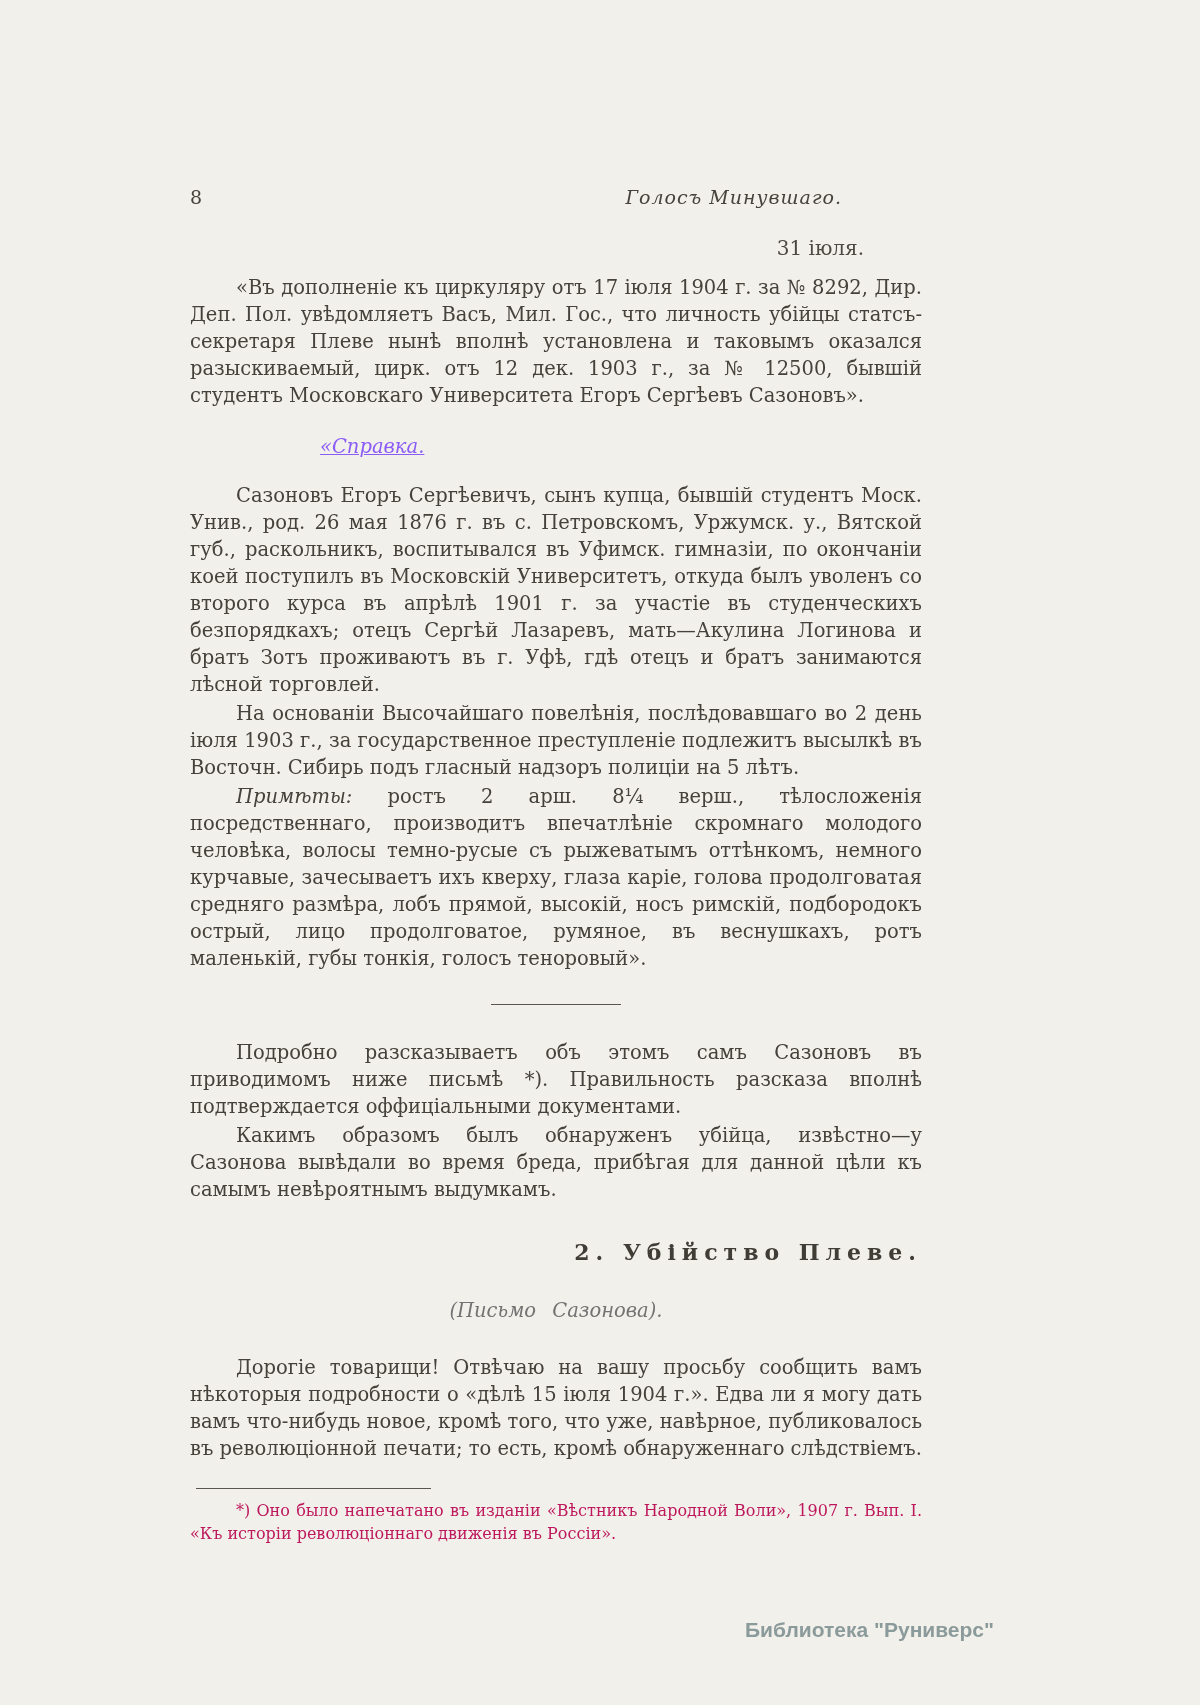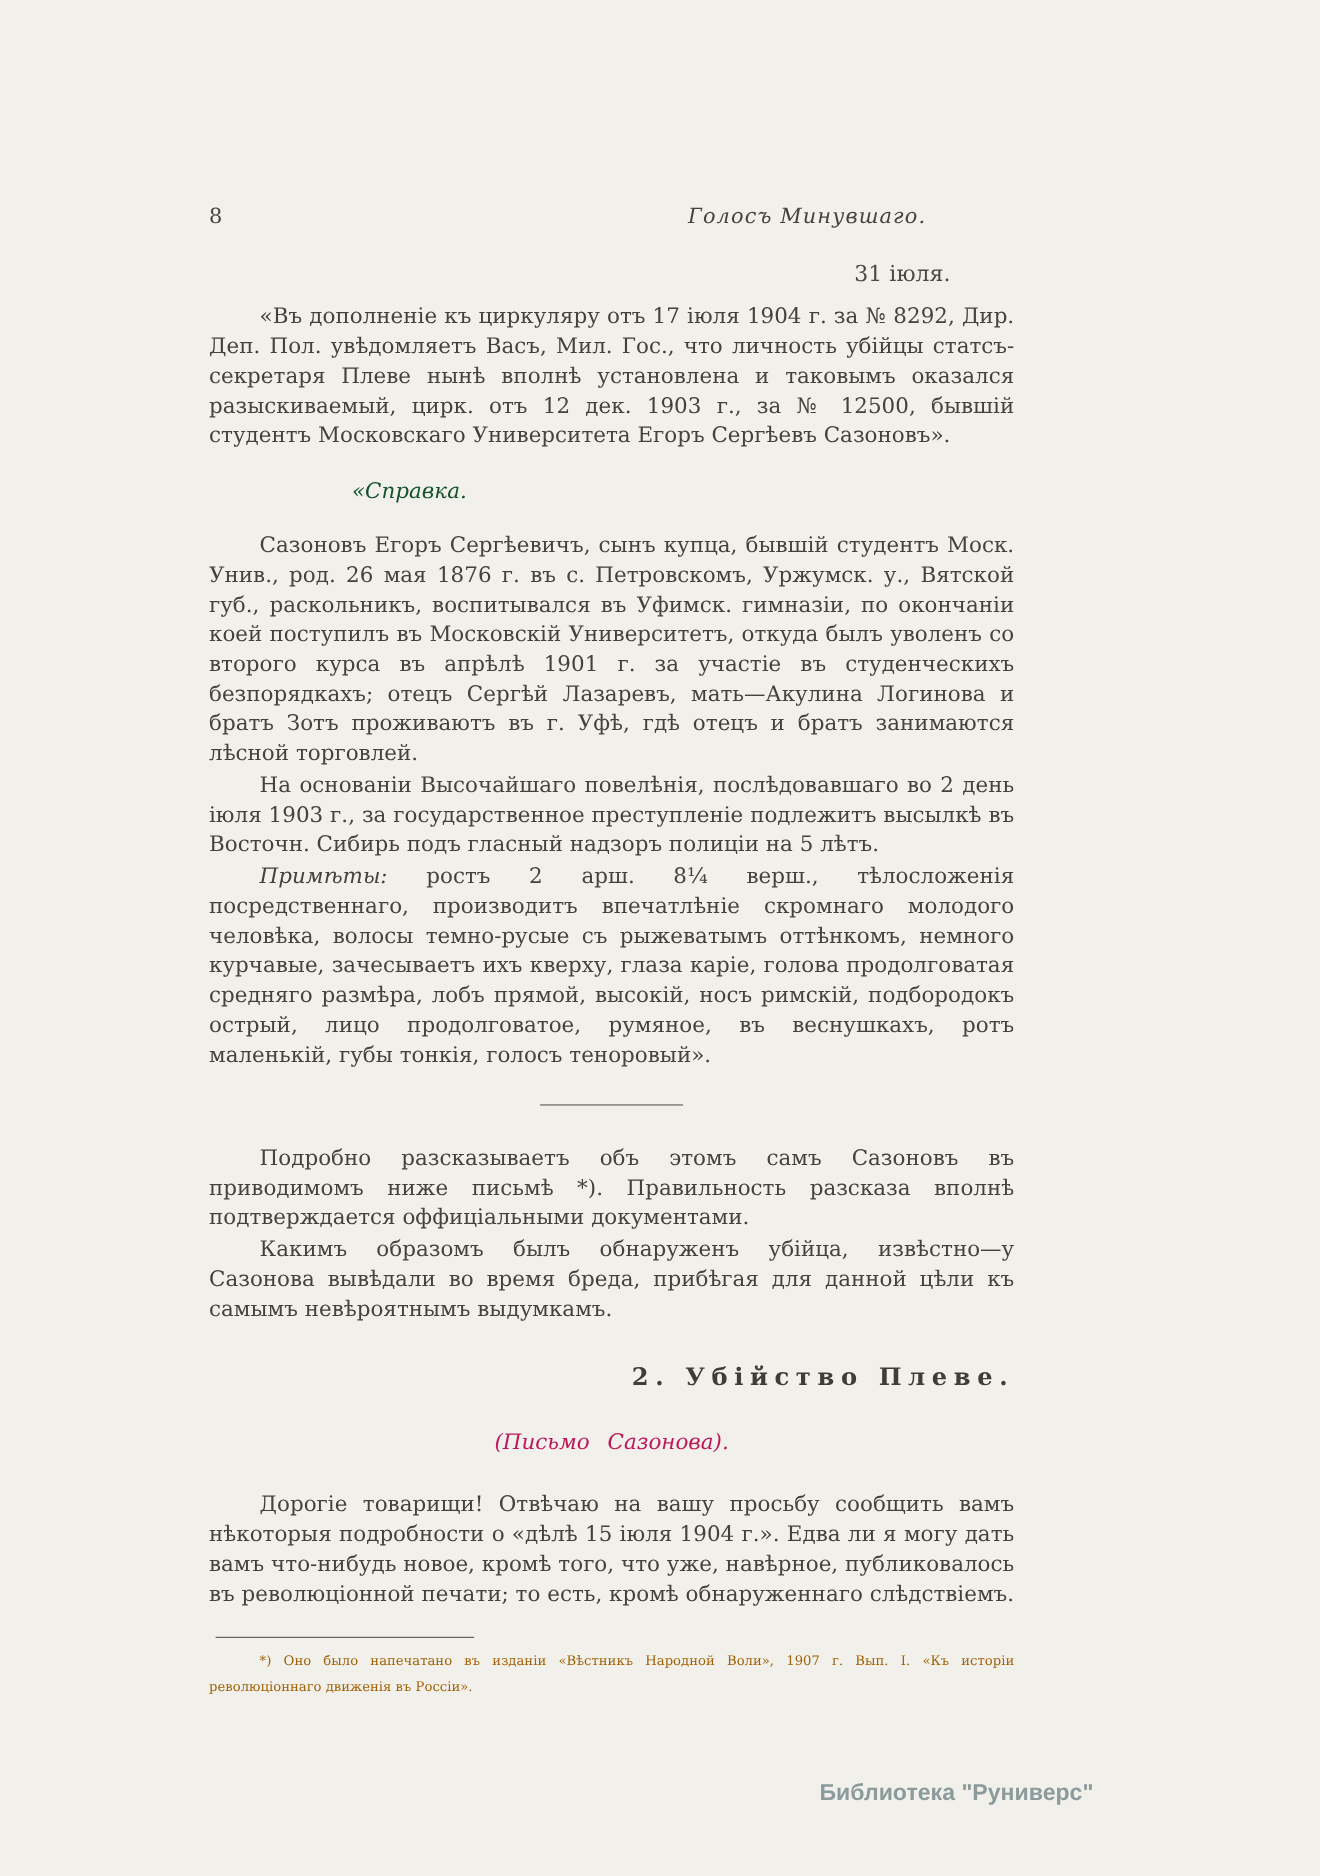--- a/index.html
+++ b/index.html
@@ -51,21 +51,22 @@
     font-size: 19.5px;
     line-height: 27px;
     text-align: justify;
     text-indent: 46px;
     color: #45413b;
   }
   .spravka-heading {
     font-style: italic;
     font-size: 19.5px;
     margin: 26px 0 24px 130px;
-    color: #14532d;
+    color: #8b5cf6;
+    text-decoration: underline;
   }
   .separator {
     width: 130px;
     height: 0;
     border-top: 1.6px solid #5a564f;
     margin: 32px auto 34px auto;
   }
   .section-heading {
     text-align: right;
     font-size: 22px;
@@ -73,37 +74,37 @@
     letter-spacing: 6px;
     margin: 36px 0 0 0;
     color: #403c36;
   }
   .subheading {
     text-align: center;
     font-style: italic;
     font-size: 19.5px;
     margin: 34px 0 32px 0;
     word-spacing: 10px;
-    color: #be185d;
+    color: #737373;
   }
   .footnote {
     margin-top: 26px;
   }
   .footnote-rule {
     width: 235px;
     border-top: 1.4px solid #5a564f;
     margin: 0 0 10px 6px;
   }
   .footnote-text {
-    font-size: 12px;
+    font-size: 16px;
     line-height: 23px;
     text-align: justify;
     text-indent: 46px;
     margin: 0;
-    color: #a16207;
+    color: #be185d;
   }
   .watermark {
     position: absolute;
     left: 745px;
     top: 1618px;
     font-family: "Liberation Sans", sans-serif;
     font-size: 21px;
     font-weight: bold;
     color: #8b9a9b;
   }

